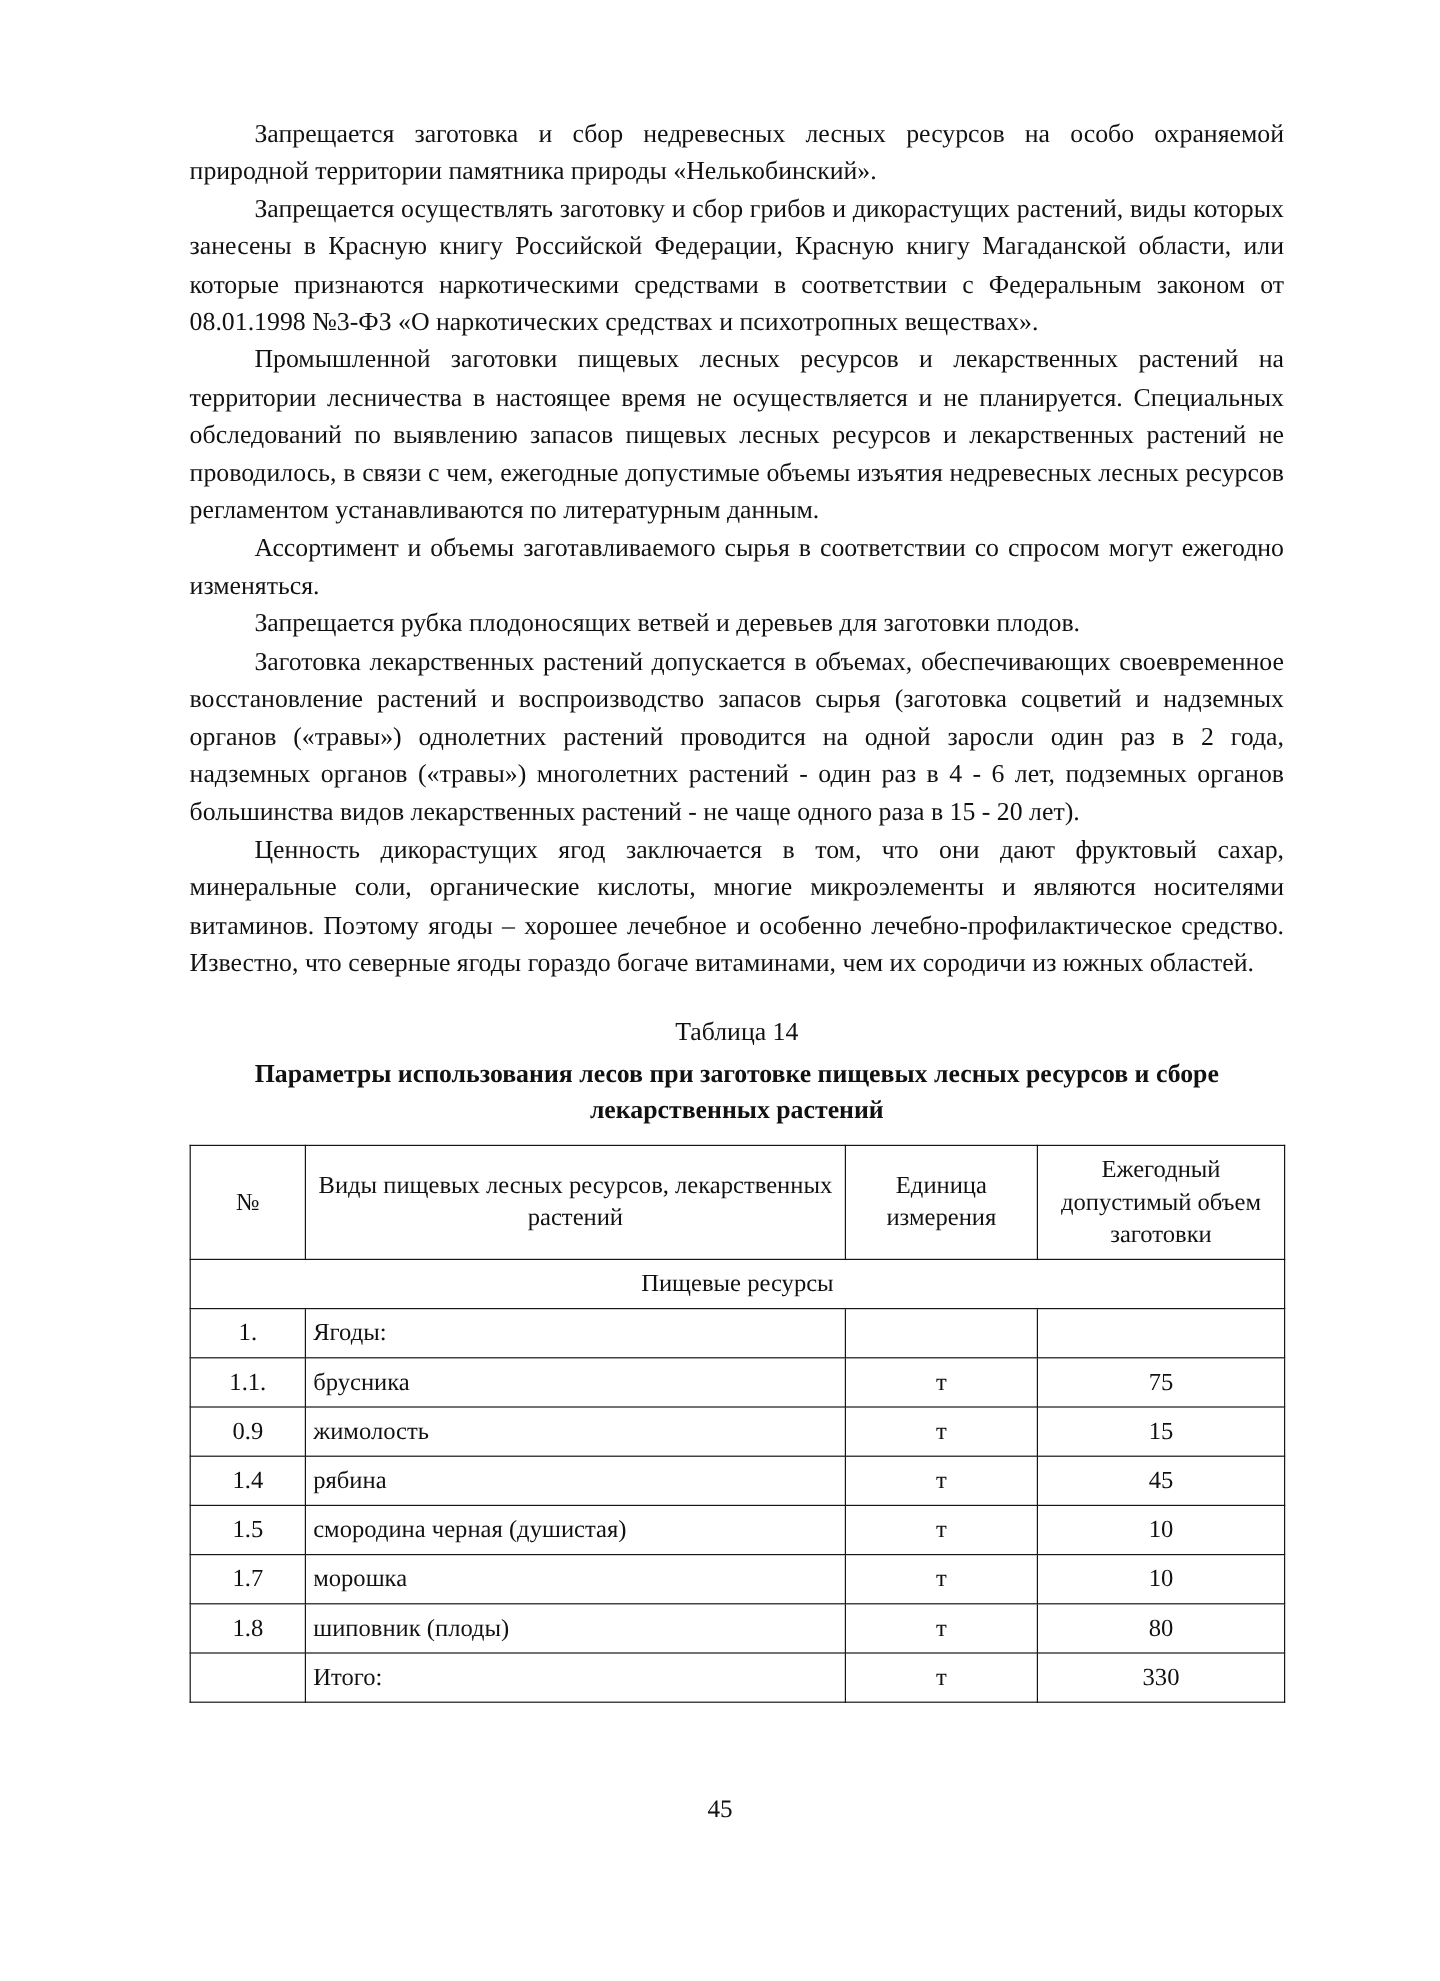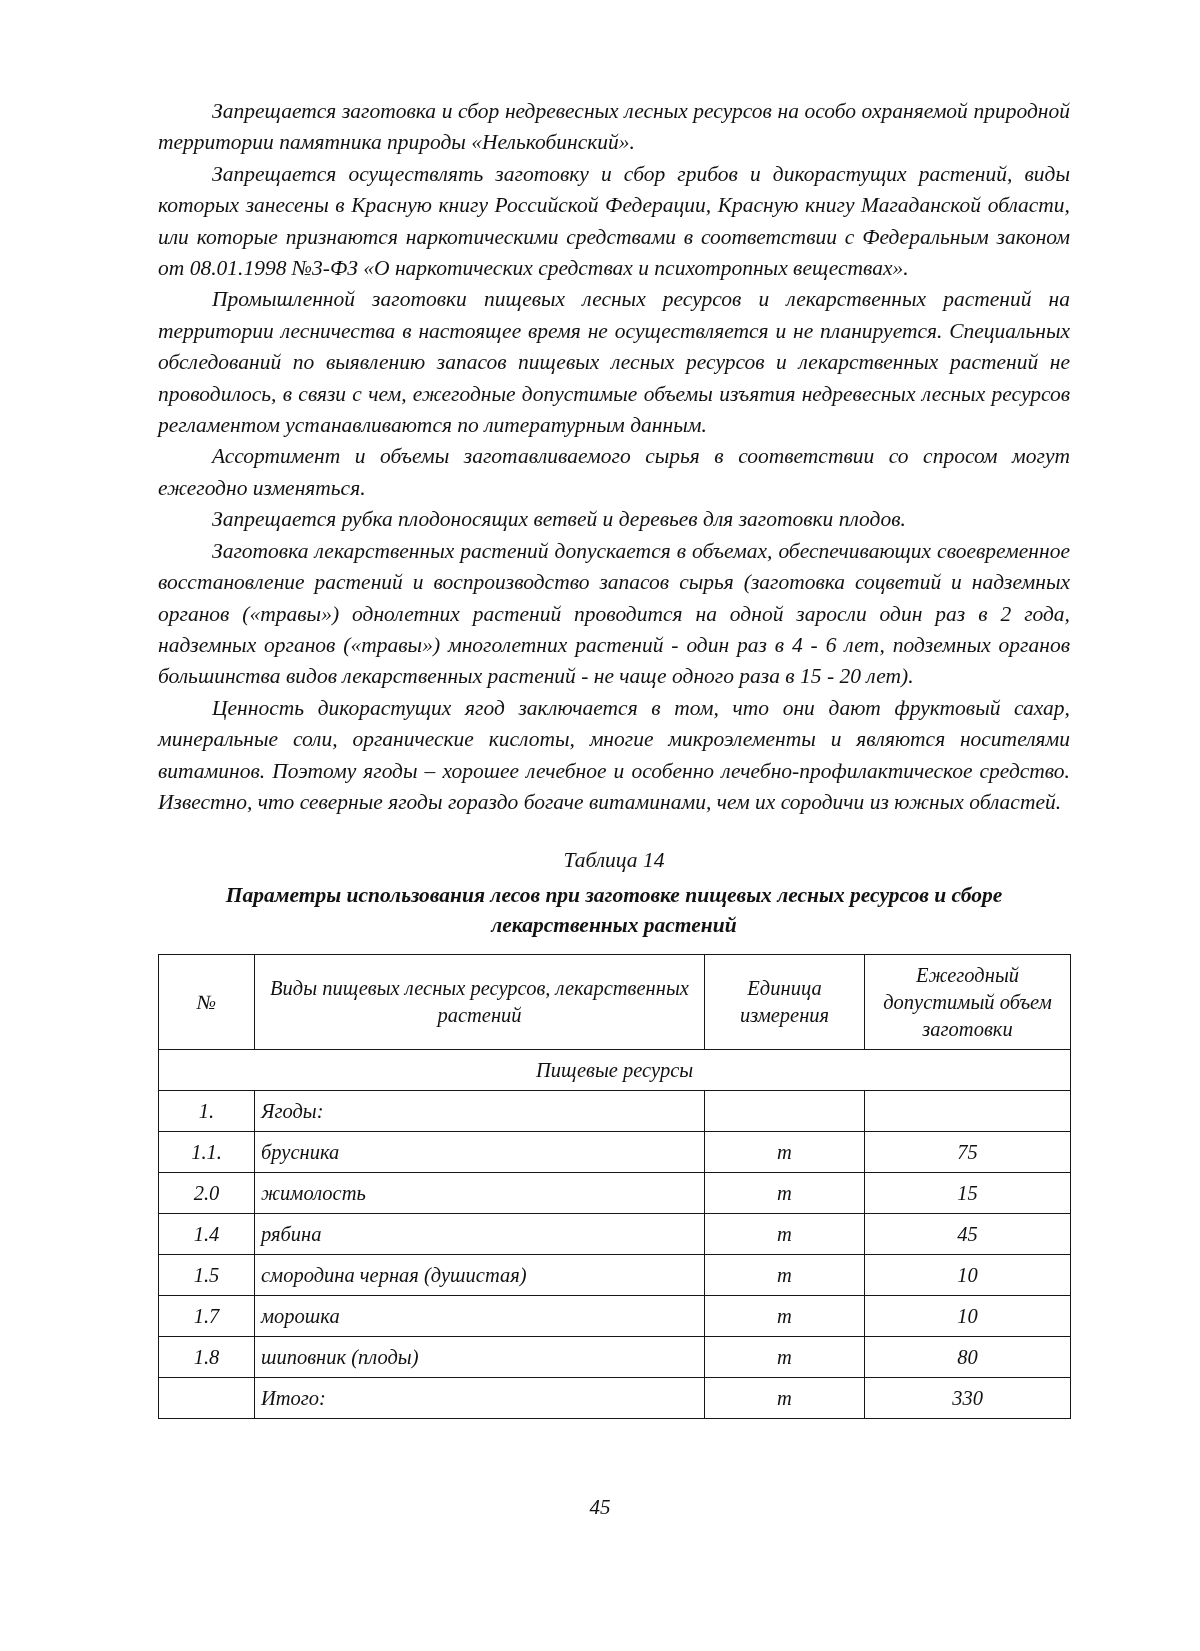--- a/index.html
+++ b/index.html
@@ -13,21 +13,20 @@
     color: #111111;
   }
   .page {
     position: relative;
     width: 1200px;
     height: 1651px;
     margin: 0 auto;
     background: #ffffff;
     box-sizing: border-box;
     overflow: hidden;
-    font-style: italic;
   }
   .content {
     position: absolute;
     left: 158px;
     top: 96px;
     width: 912px;
   }
 
   
   p.para {
@@ -162,21 +161,21 @@
           <td class="unit"></td>
           <td class="volume"></td>
         </tr>
         <tr class="rowline">
           <td class="num">1.1.</td>
           <td class="name">брусника</td>
           <td class="unit">т</td>
           <td class="volume">75</td>
         </tr>
         <tr class="rowline">
-          <td class="num">2.0</td>
+          <td class="num">0.9</td>
           <td class="name">жимолость</td>
           <td class="unit">т</td>
           <td class="volume">15</td>
         </tr>
         <tr class="rowline">
           <td class="num">1.4</td>
           <td class="name">рябина</td>
           <td class="unit">т</td>
           <td class="volume">45</td>
         </tr>

